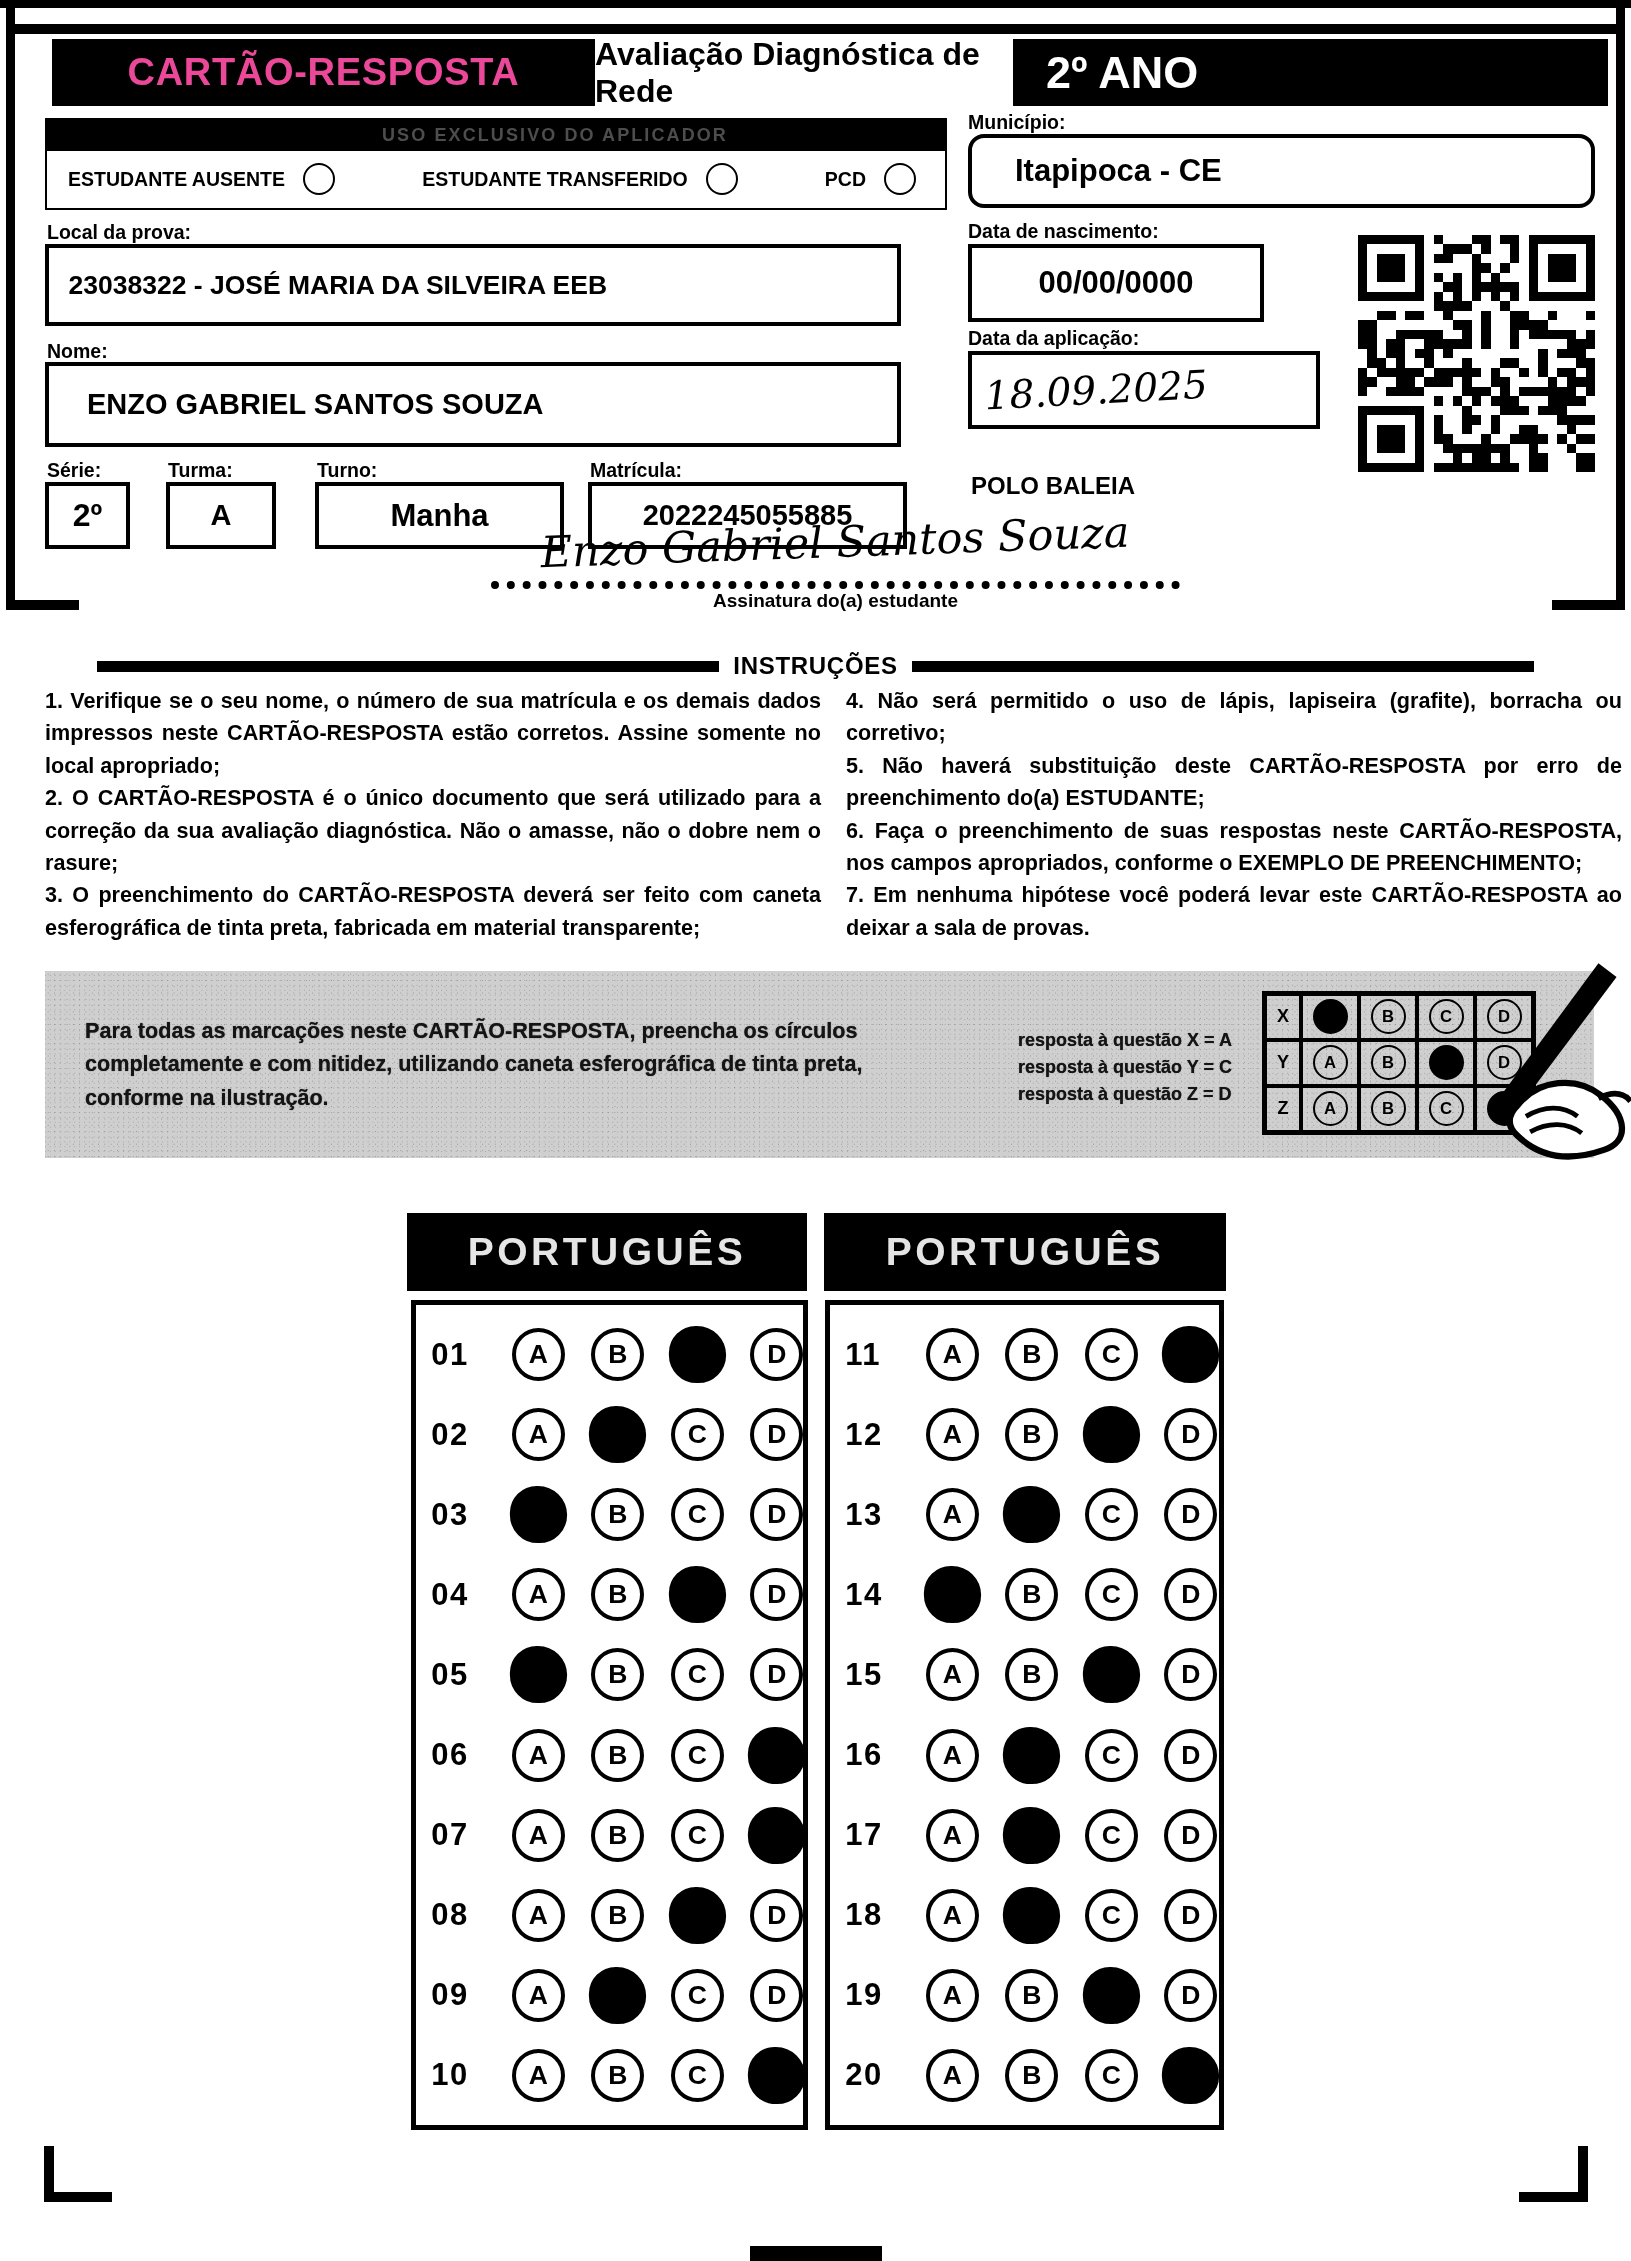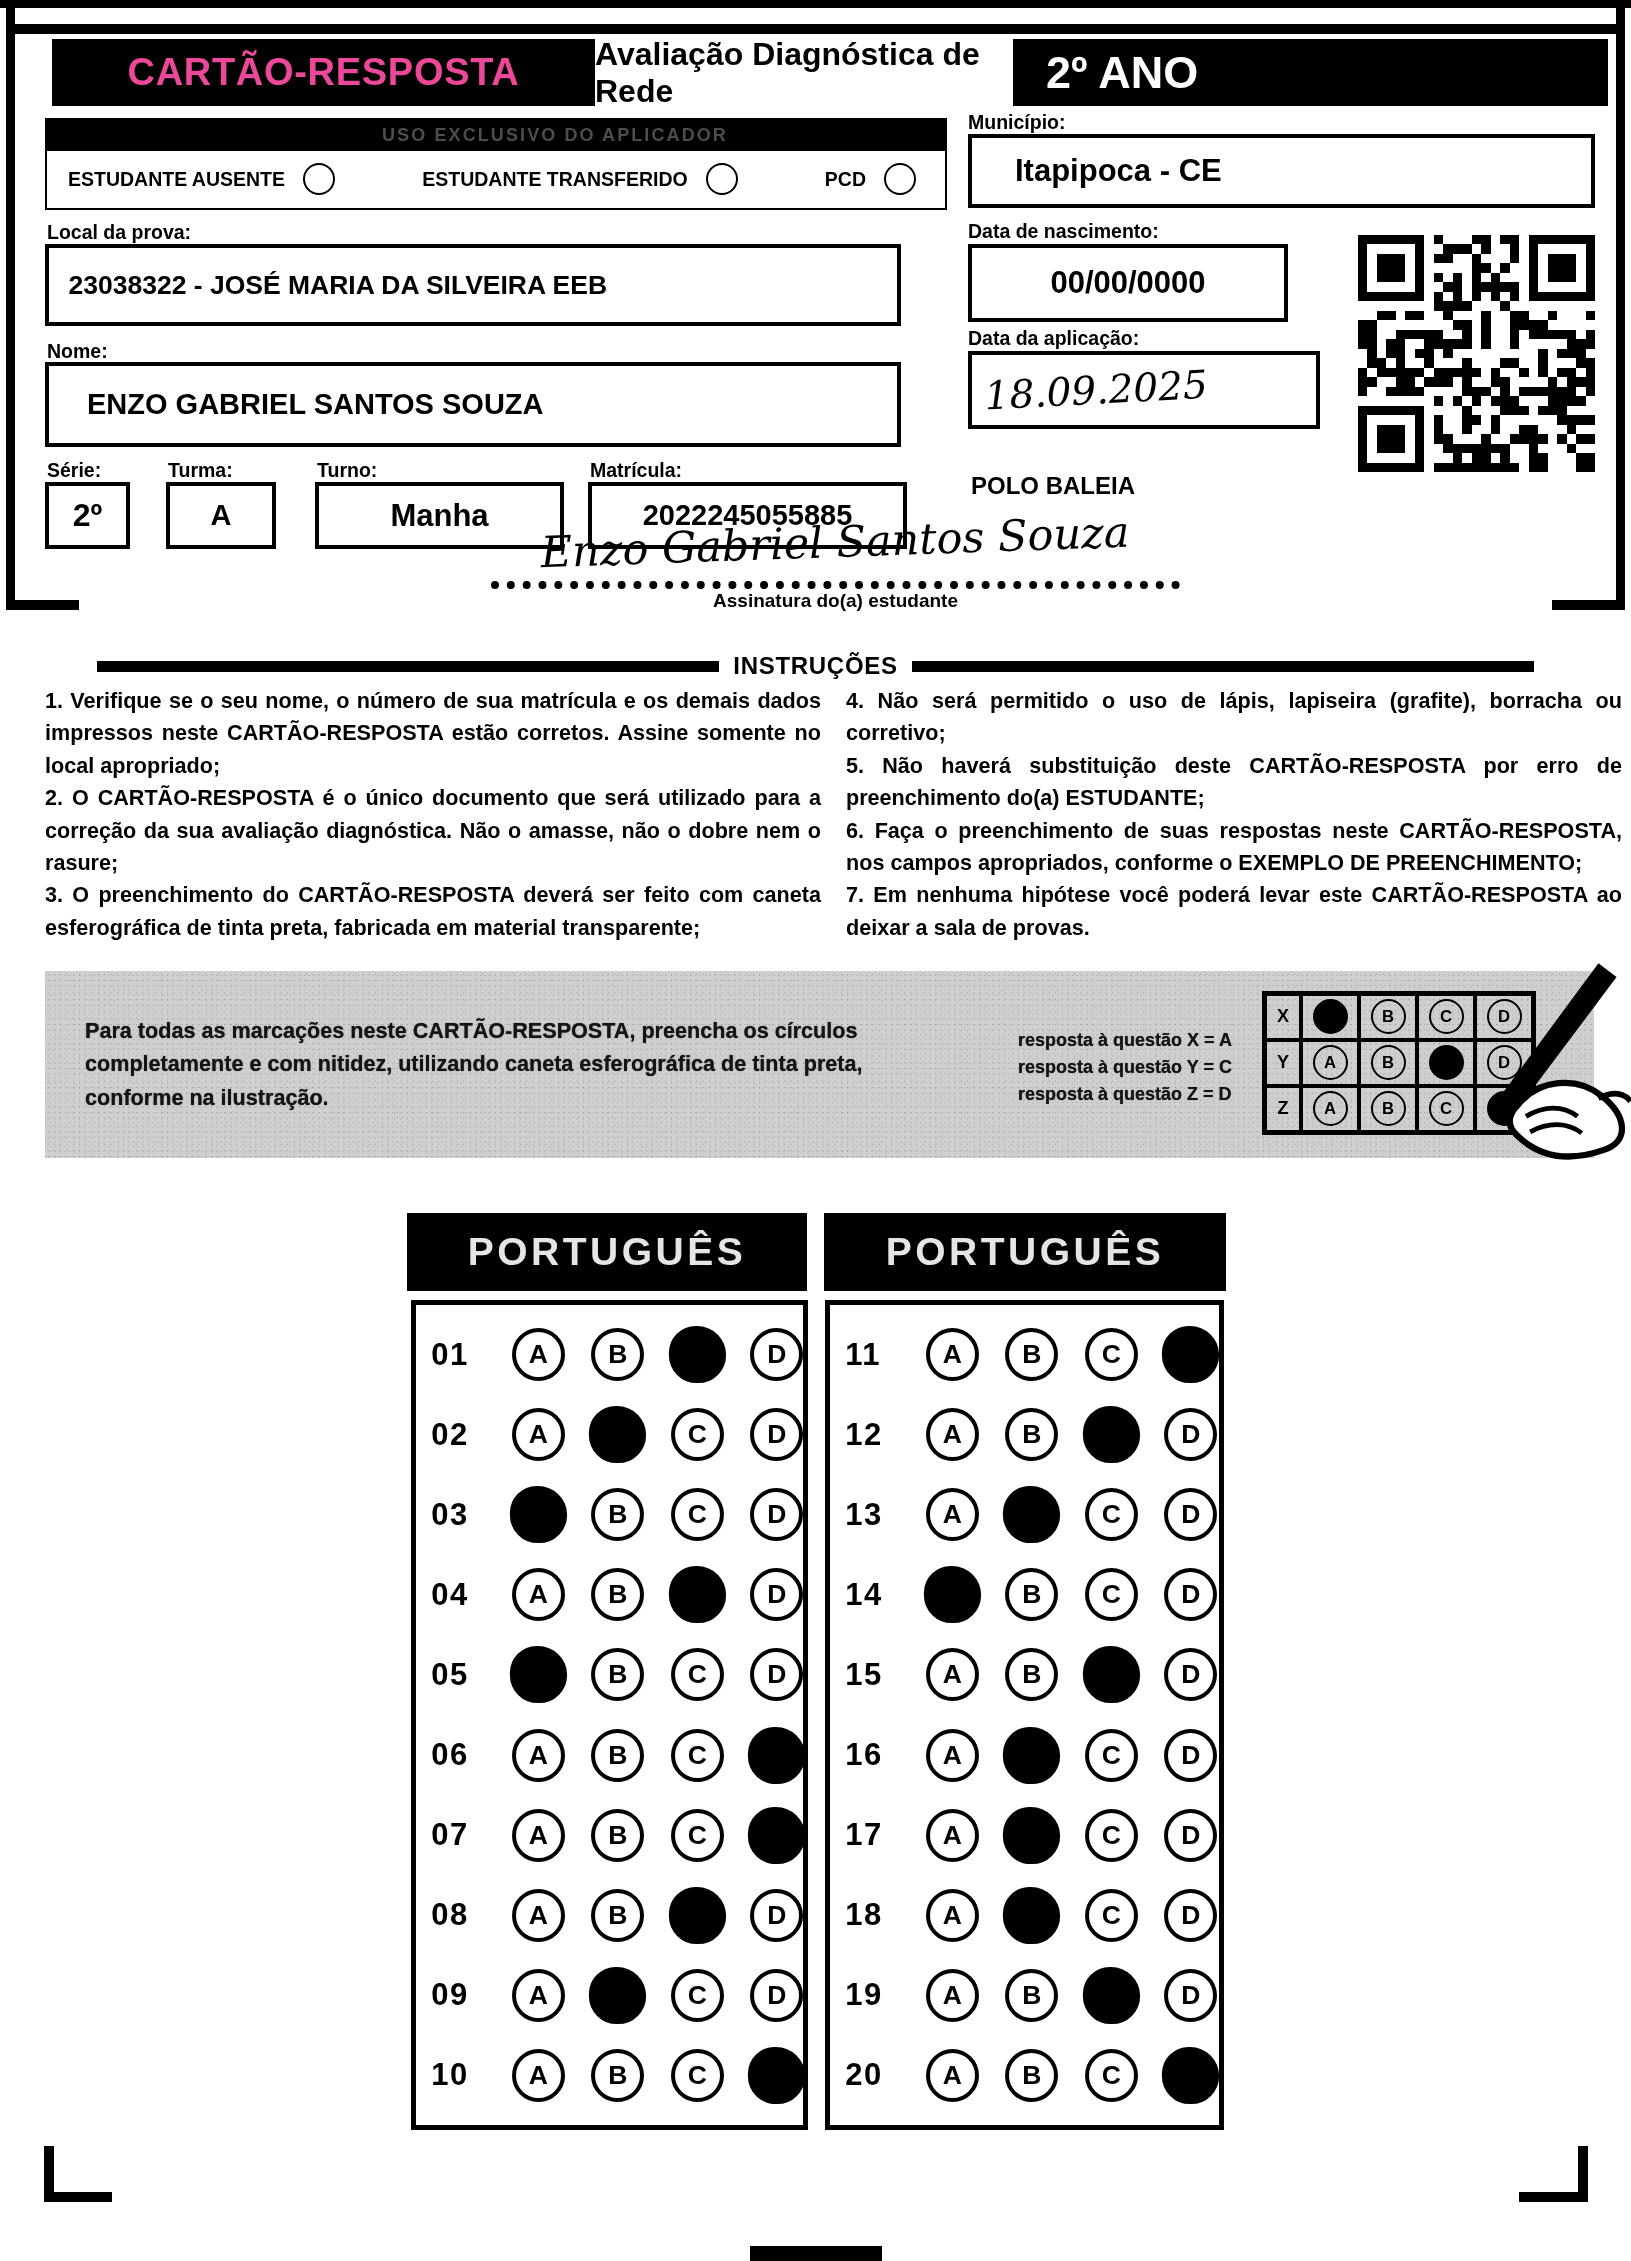--- a/index.html
+++ b/index.html
@@ -34,23 +34,23 @@
   .status-box{left:45px;top:118px;width:902px;height:92px;border:2.8px solid #000;box-sizing:border-box;}
   .status-bar{height:31px;background:#000;color:#4d4d4d;font-size:18px;font-weight:bold;
               letter-spacing:2.1px;display:flex;align-items:center;justify-content:center;padding-left:118px;}
   .status-row{display:flex;align-items:center;height:56px;padding:0 29px 0 21px;justify-content:space-between;}
   .status-item{display:flex;align-items:center;gap:18px;font-size:19.5px;font-weight:bold;}
   .opt-circle{width:28px;height:28px;border:2.8px solid #000;border-radius:50%;background:#fff;flex:none;}
 
   
   .lbl{font-size:19.5px;font-weight:bold;}
   .vbox{border:4.2px solid #000;box-sizing:border-box;display:flex;align-items:center;font-weight:bold;background:#fff;}
-  .box-municipio{left:968px;top:134px;width:627px;height:74px;font-size:31px;padding-left:43px;}
+  .box-municipio{left:968px;top:134px;width:627px;height:74px;font-size:31px;padding-left:43px;border-radius:16px;}
   .box-local{left:45px;top:244px;width:856px;height:82px;font-size:26.5px;padding-left:19.5px;}
-  .box-nasc{left:968px;top:244px;width:320px;height:78px;font-size:31px;justify-content:center;}
+  .box-nasc{left:968px;top:244px;width:296px;height:78px;font-size:31px;justify-content:center;}
   .box-nome{left:45px;top:362px;width:856px;height:85px;font-size:29px;padding-left:38px;}
   .box-aplic{left:968px;top:351px;width:352px;height:78px;}
   .box-serie{left:45px;top:482px;width:85px;height:67px;font-size:32px;justify-content:center;}
   .box-turma{left:166px;top:482px;width:110px;height:67px;font-size:29px;justify-content:center;}
   .box-turno{left:315px;top:482px;width:249px;height:67px;font-size:31px;justify-content:center;}
   .box-matricula{left:588px;top:482px;width:319px;height:67px;font-size:29px;justify-content:center;}
   .polo{left:971px;top:472px;font-size:24px;font-weight:bold;}
 
   .handwrite{font-family:"DejaVu Serif",serif;font-style:italic;}
   .aplic-hand{font-size:39px;transform:rotate(-3deg);padding-left:12.5px;font-weight:normal;}

